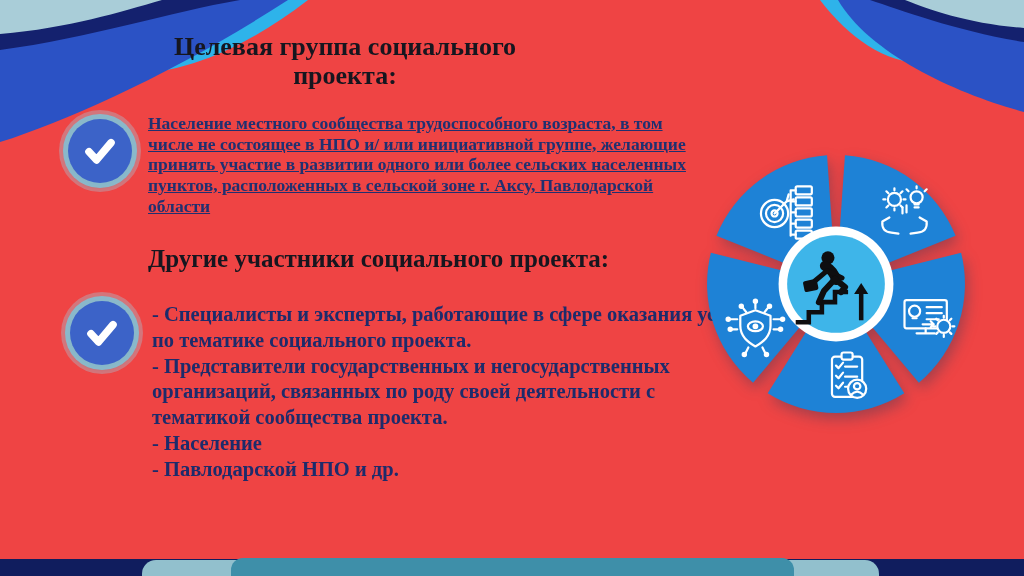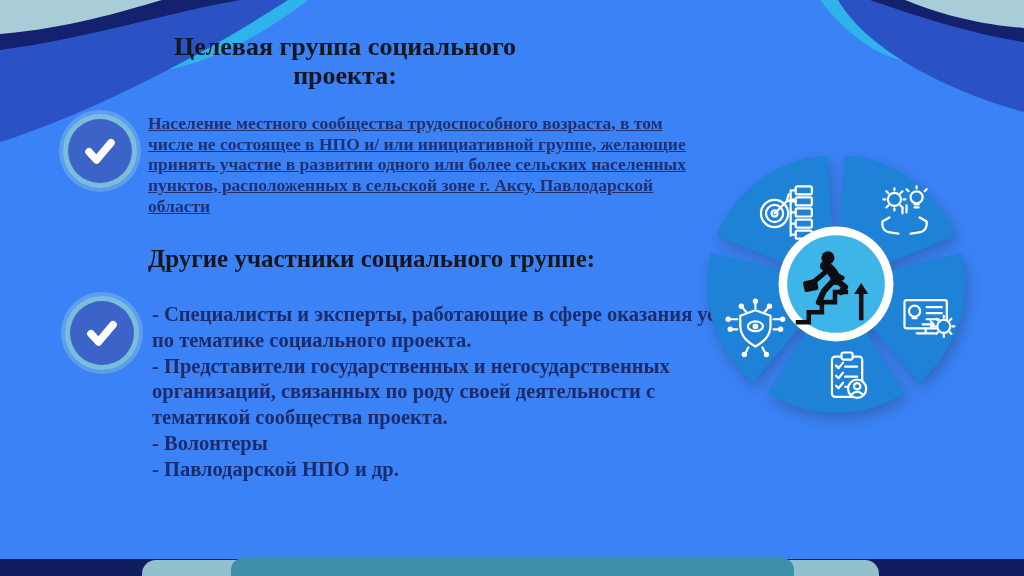--- a/index.html
+++ b/index.html
@@ -1,18 +1,18 @@
 <!DOCTYPE html>
 <html><head>
 <meta charset="utf-8">
 <style>
   * { margin:0; padding:0; box-sizing:border-box; }
   html,body { width:1024px; height:576px; }
   body { font-family:"Liberation Serif", serif; background:#fff; }
-  .slide { position:relative; width:1024px; height:576px; background:#3b82f6; overflow:hidden; }
+  .slide { position:relative; width:1024px; height:576px; background:#ef4444; overflow:hidden; }
 
   
   .wave { position:absolute; pointer-events:none; }
   .wave-tl { left:0; top:0; }
   .wave-tr { right:0; top:0; }
 
   
   .bar-navy { position:absolute; left:0; top:559px; width:1024px; height:17px; background:#101d5e; }
   .bar-gray { position:absolute; left:142px; top:560px; width:737px; height:16px; background:#92c0cd; border-radius:14px 14px 0 0; }
   .bar-teal { position:absolute; left:231px; top:558px; width:563px; height:18px; background:#3e8fa9; border-radius:12px 12px 0 0; }
@@ -63,32 +63,32 @@
   <h1 class="title">Целевая группа социального проекта:</h1>
 
   <div class="badge badge-1">
     <svg width="44" height="44" viewBox="0 0 64 64">
       <polyline points="16,33 27,45 48,20" fill="none" stroke="#ffffff" stroke-width="11" stroke-linecap="round" stroke-linejoin="round"></polyline>
     </svg>
   </div>
 
   <p class="para">Население местного сообщества трудоспособного возраста, в том числе не состоящее в НПО и/ или инициативной группе, желающие принять участие в развитии одного или более сельских населенных пунктов, расположенных в сельской зоне г. Аксу, Павлодарской области</p>
 
-  <h2 class="subtitle">Другие участники социального группе:</h2>
+  <h2 class="subtitle">Другие участники социального проекта:</h2>
 
   <div class="badge badge-2">
     <svg width="44" height="44" viewBox="0 0 64 64">
       <polyline points="16,33 27,45 48,20" fill="none" stroke="#ffffff" stroke-width="11" stroke-linecap="round" stroke-linejoin="round"></polyline>
     </svg>
   </div>
 
   <div class="bullets">
     <div>- Специалисты и эксперты, работающие в сфере оказания услуг по тематике социального проекта.</div>
     <div>- Представители государственных и негосударственных организаций, связанных по роду своей деятельности с тематикой сообщества проекта.</div>
-    <div>- Волонтеры</div>
+    <div>- Население</div>
     <div>- Павлодарской НПО и др.</div>
   </div>
 
   <svg class="wheel" width="272" height="280" viewBox="0 0 270 276">
 
     <g fill="#1e82d6">
       <path d="M135 138 L143.9 10.3 A128 128 0 0 1 253.7 90.1 Z"></path>
       <path d="M135 138 L259.2 107 A128 128 0 0 1 217.3 236 Z"></path>
       <path d="M135 138 L202.8 246.5 A128 128 0 0 1 67.2 246.5 Z"></path>
       <path d="M135 138 L52.7 236 A128 128 0 0 1 10.8 107 Z"></path>

